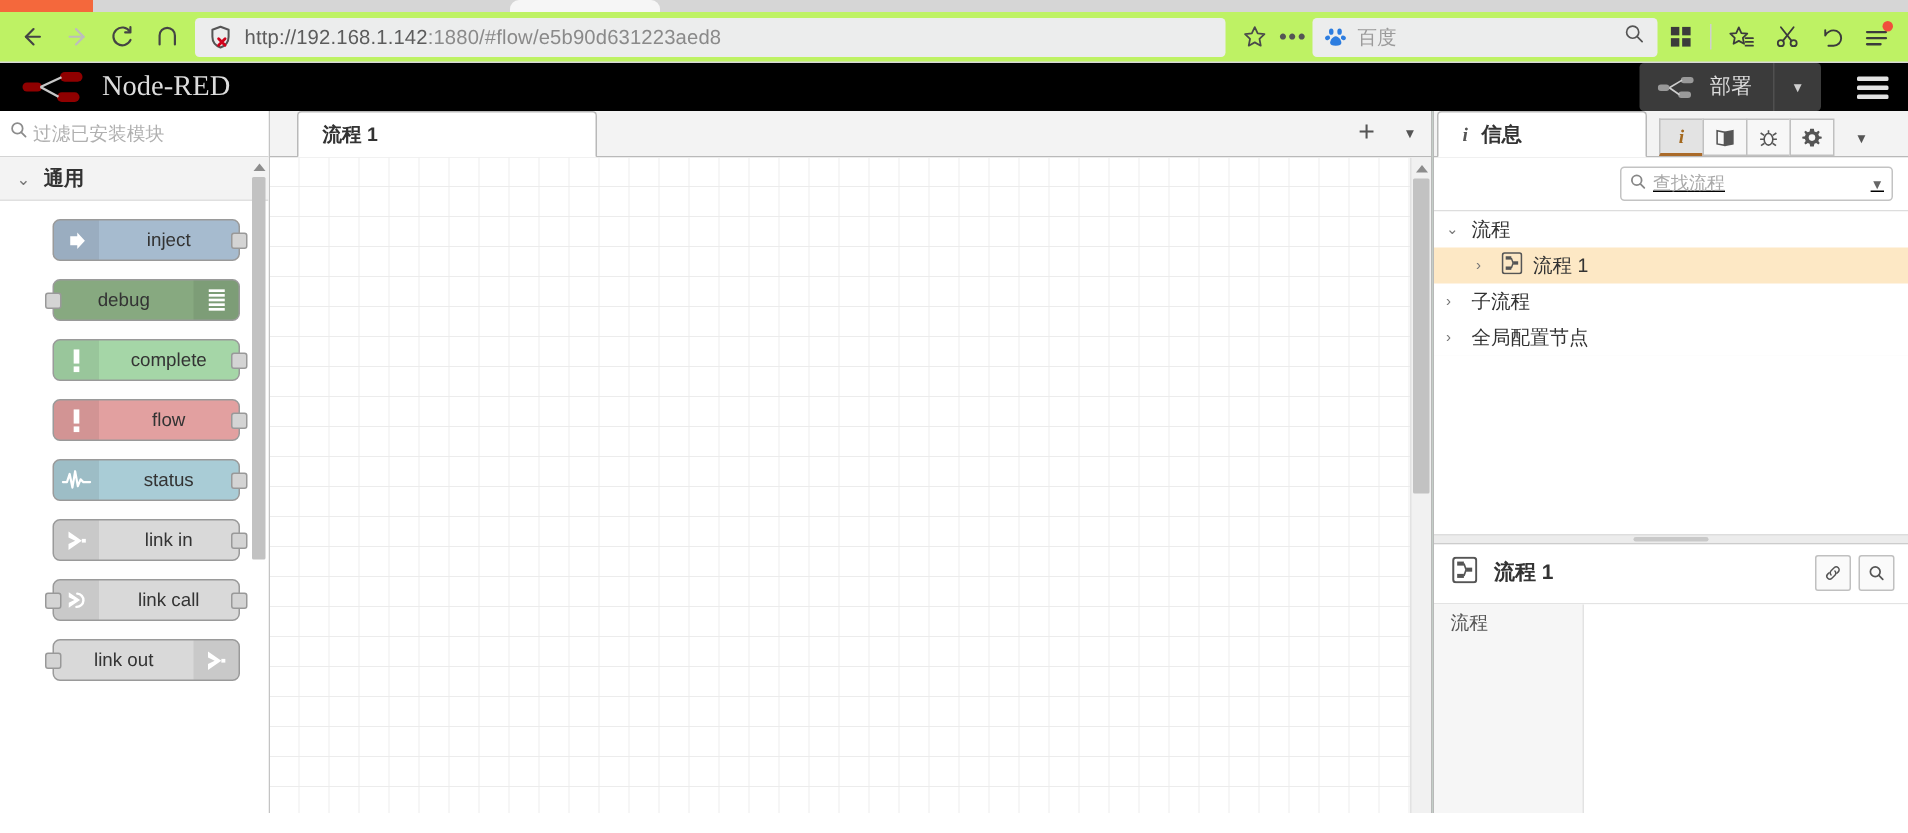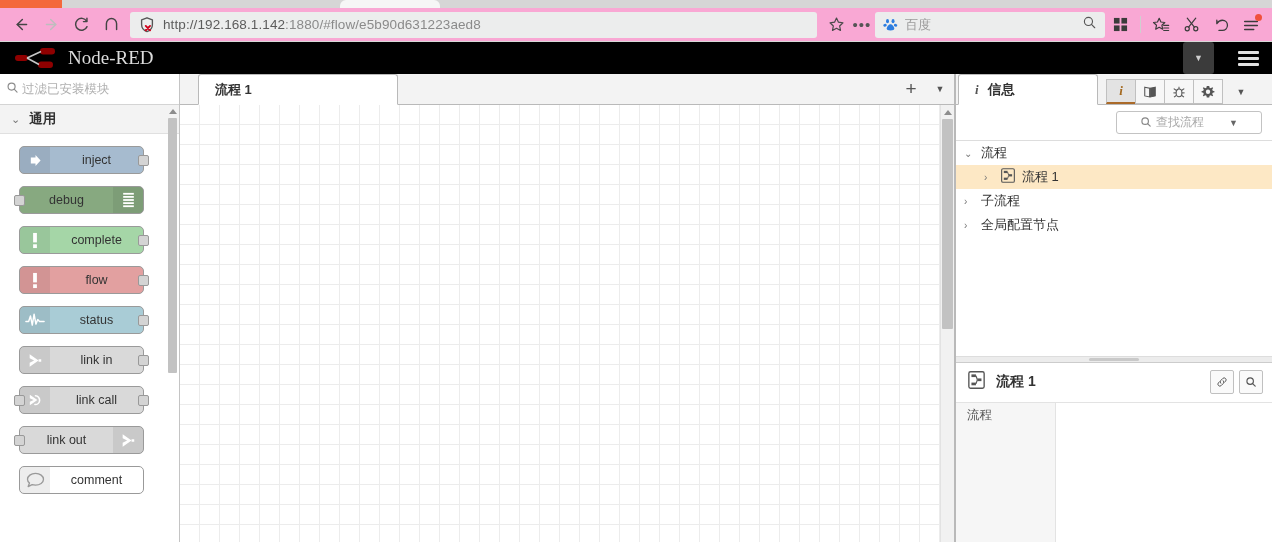--- a/index.html
+++ b/index.html
@@ -28,21 +28,21 @@
     white-space: nowrap; padding-left: 3px; margin-top: 28px;
   }
   .tab-active-shape {
     position: absolute; left: 340px; top: 0;
     width: 100px; height: 8px; background: #f6f6f6;
     border-radius: 6px 6px 0 0;
   }
 
   .browser-toolbar {
     height: 34px; width: 100%;
-    background: #f9a8d4;
+    background: #bef264;
     display: flex; align-items: center;
     padding: 0 6px;
     border-bottom: 1px solid #d8d8d8;
   }
   .nav-btn {
     width: 30px; height: 28px;
     display: flex; align-items: center; justify-content: center;
     color: #444; flex: 0 0 auto;
   }
   .nav-btn.disabled { color: #bdbdbd; }
@@ -152,21 +152,21 @@
     background: #fff;
   }
   .cat-header {
     height: 29px; background: #f3f3f3;
     border-bottom: 1px solid #e0e0e0;
     display: flex; align-items: center;
     padding-left: 11px;
   }
   .cat-chev { color: #777; font-size: 11px; margin-right: 9px; }
   .cat-label { font-size: 13.5px; color: #333; font-weight: bold; }
-  .node-list { padding: 12px 0 6px 0; }
+  .node-list { padding: 12px 0 6px 16px; }
   .pnode {
     height: 28px; width: 125px;
     margin: 0 0 12px 19px;
     border-radius: 5px;
     border: 1px solid #9a9a9a;
     display: flex; align-items: center;
     position: relative;
     font-size: 12.5px; color: #333;
   }
   .pnode .icon-box {
@@ -293,24 +293,24 @@
     color:#555; font-size: 9px; margin-left: 6px;
   }
   .sb-searchrow {
     height: 36px; flex: 0 0 36px;
     background: #fff;
     display: flex; align-items: center; justify-content: flex-end;
     padding: 0 10px;
     border-bottom: 1px solid #ddd;
   }
   .sb-search {
-    width: 146px; height: 23px;
+    width: 182px; height: 23px;
     border: 1px solid #c3c3c3; border-radius: 3px;
     background: #fff;
-    display: flex; align-items: center; padding: 0 23px;
+    display: flex; align-items: center; padding: 0 5px; text-decoration: underline;
   }
   .sb-search .mag { color:#888; flex:0 0 auto; margin-right:4px;}
   .sb-search .ph { font-size: 12px; color: #a9a9a9; flex: 1 1 auto;}
   .sb-search .car { font-size: 9px; color: #666; }
 
   .sb-tree { background: #fff; flex: 0 0 auto; }
   .tree-row {
     height: 24px; display: flex; align-items: center;
     font-size: 13px; color: #333; padding-left: 8px; gap: 7px;
   }
@@ -468,20 +468,30 @@
       <rect x="1" y="11" width="13" height="6" rx="3" fill="#8f0000"></rect>
       <rect x="26" y="4" width="15" height="6.5" rx="3.2" fill="#8f0000"></rect>
       <rect x="24" y="17.5" width="15" height="6.5" rx="3.2" fill="#8f0000"></rect>
       <path d="M13 14 L27 7.5" stroke="#c7c7c7" stroke-width="1.6" fill="none"></path>
       <path d="M13 14 L25 20.5" stroke="#c7c7c7" stroke-width="1.6" fill="none"></path>
     </svg>
     <span class="nr-logo-title">Node-RED</span>
   </div>
   <div class="nr-spacer"></div>
   <div class="deploy-btn">
+    <div class="deploy-main">
+      <svg width="26" height="17" viewBox="0 0 30 20">
+        <rect x="0" y="7.5" width="9" height="5" rx="2.4" fill="#999"></rect>
+        <rect x="18" y="1.5" width="10" height="5" rx="2.4" fill="#999"></rect>
+        <rect x="16" y="13" width="10" height="5" rx="2.4" fill="#999"></rect>
+        <path d="M9 10 L19 4" stroke="#cfcfcf" stroke-width="1.3" fill="none"></path>
+        <path d="M9 10 L17 15.5" stroke="#cfcfcf" stroke-width="1.3" fill="none"></path>
+      </svg>
+      <span class="deploy-label">部署</span>
+    </div>
     <div class="deploy-caret">▼</div>
   </div>
   <div class="hamburger-btn">
     <div class="bars">
         <div></div>
         <div></div>
         <div></div>
       </div>
   </div>
 </div>
@@ -589,28 +599,20 @@
           <span class="port in"></span>
           <span class="plabel">link out</span>
           <div class="icon-box right">
             <svg width="16" height="17" viewBox="0 0 18 18">
                 <path d="M3 2 L13 9 L3 16 L3 11.5 L8 9 L3 6.5 Z" fill="#fff"></path>
                 <rect x="13" y="7.6" width="3" height="2.8" fill="#fff"></rect>
               </svg>
           </div>
         </div>
 
-        <div class="pnode" style="background:#ffffff">
-          <div class="icon-box">
-            <svg width="19" height="16" viewBox="0 0 20 17">
-                <path d="M10 1.5 C14.7 1.5 18.5 4.3 18.5 7.8 C18.5 11.3 14.7 14 10 14 C8.7 14 7.5 13.8 6.4 13.5 L2.2 15.5 L3.6 11.8 C2.2 10.7 1.5 9.3 1.5 7.8 C1.5 4.3 5.3 1.5 10 1.5 Z" fill="none" stroke="#999" stroke-width="1.4" stroke-linejoin="round"></path>
-              </svg>
-          </div>
-          <span class="plabel">comment</span>
-        </div>
 
       </div>
       <div class="palette-scroll">
         <div class="arrow"></div>
         <div class="thumb"></div>
       </div>
     </div>
   </div>
 
   <div class="canvas-col">

